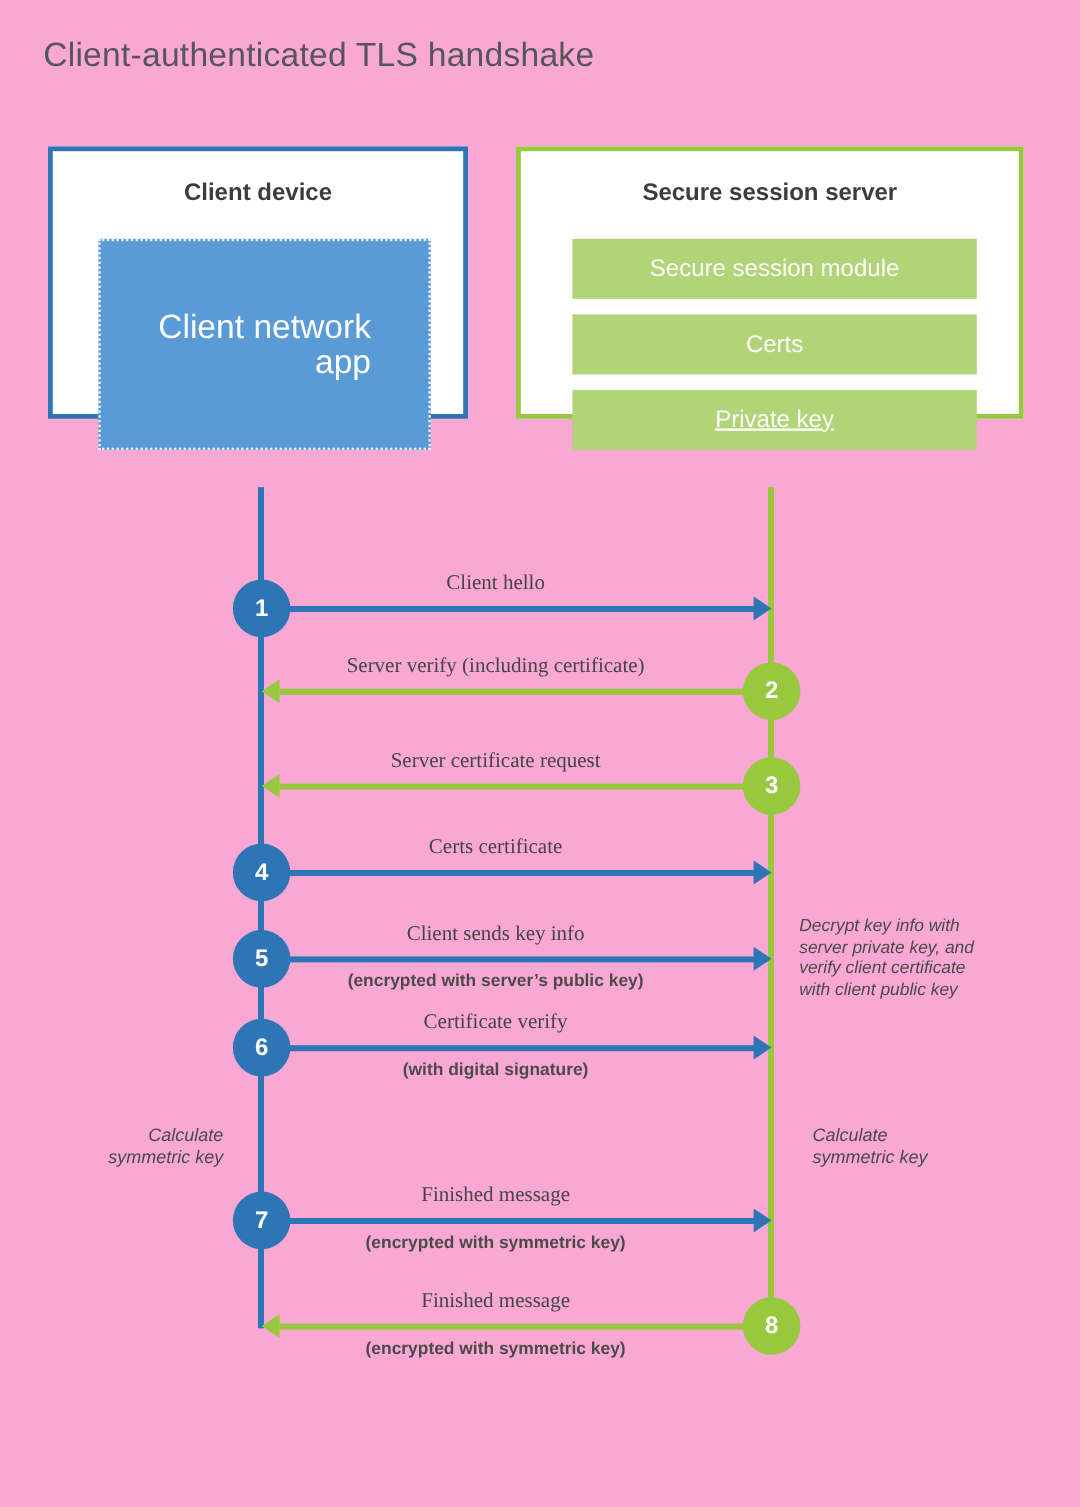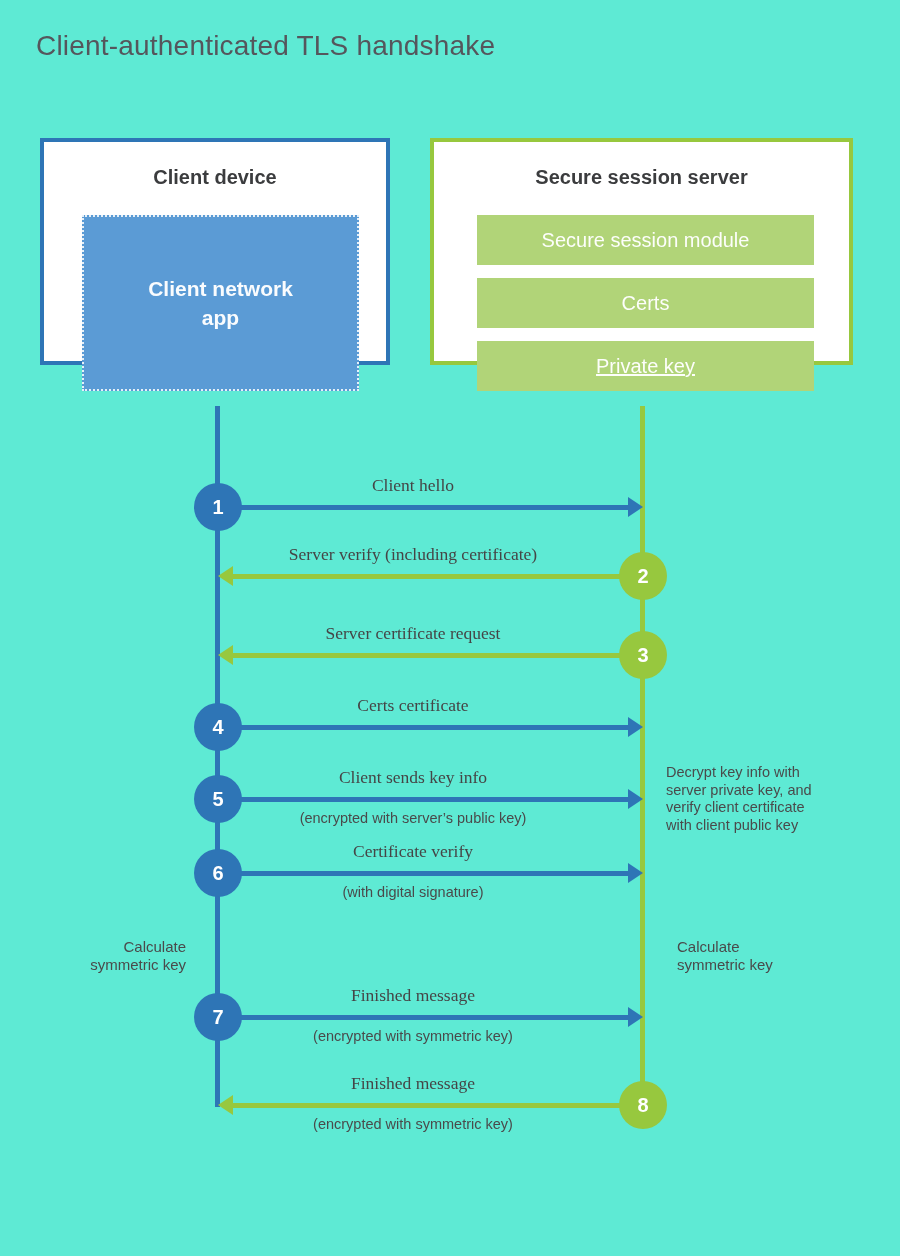--- a/index.html
+++ b/index.html
@@ -7,36 +7,36 @@
     --blue-light:#5b9bd5;
     --green:#97c83e;
     --green-light:#b1d478;
     --text:#4a4a4b;
     --heading:#3b3c3e;
     --title:#55565c;
   }
   *{margin:0;padding:0;box-sizing:border-box;}
   html,body{background:#ffffff;}
   body{font-family:"Liberation Sans","DejaVu Sans",sans-serif;}
-  #page{position:relative;width:900px;height:1256px;background:#5eead4;overflow:hidden;}
+  #page{position:relative;width:900px;height:1256px;background:#f9a8d4;overflow:hidden;}
 
   
   #page-title{position:absolute;left:36px;top:30px;font-size:28px;font-weight:300;
     color:var(--title);letter-spacing:.2px;}
 
   
-  .actor-box{position:absolute;top:138px;height:227px;background:#fff;}
+  .actor-box{position:absolute;top:122px;height:227px;background:#fff;}
   #client-box{left:40px;width:350px;border:4px solid var(--blue);}
   #server-box{left:430px;width:423px;border:4px solid var(--green);}
   .actor-title{position:absolute;top:24px;left:0;width:100%;text-align:center;
     font-size:20px;font-weight:bold;color:var(--heading);}
   #client-app{position:absolute;left:38px;top:73px;width:277px;height:176px;
     background:var(--blue-light);border:2px dotted rgba(255,255,255,.85);
-    display:flex;align-items:center;justify-content:center;text-align:center;
-    color:rgba(255,255,255,.97);font-size:21px;line-height:29px;white-space:pre-line;font-weight:bold;}
+    display:flex;align-items:center;justify-content:center;text-align:right;
+    color:rgba(255,255,255,.97);font-size:28px;line-height:29px;white-space:pre-line;}
   .server-bar{position:absolute;left:43px;width:337px;height:50px;background:var(--green-light);
     color:rgba(255,255,255,.97);font-size:20px;text-align:center;line-height:50px;}
   .bar-0{top:73px;}
   .bar-1{top:136px;}
   .bar-2{top:199px;text-decoration:underline;}
 
   
   .lifeline{position:absolute;top:406px;width:5px;height:701px;}
   #client-line{left:215px;background:var(--blue);}
   #server-line{left:640px;background:var(--green);}
@@ -56,25 +56,25 @@
   .from-server .arrow-body{left:233px;width:409px;background:var(--green);}
 
   .arrow-head{position:absolute;top:-10px;width:0;height:0;
     border-top:10px solid transparent;border-bottom:10px solid transparent;z-index:2;}
   .from-client .arrow-head{left:628px;border-left:15px solid var(--blue);}
   .from-server .arrow-head{left:218px;border-right:15px solid var(--green);}
 
   .arrow-label{position:absolute;left:203px;width:420px;top:-32px;text-align:center;
     font-size:17.5px;color:#454546;font-family:Liberation Serif, serif;}
   .sub-label{position:absolute;left:203px;width:420px;top:11px;text-align:center;
-    font-size:14.5px;color:var(--text);}
+    font-size:14.5px;color:var(--text);font-weight:bold;}
 
   
   .note{position:absolute;font-size:14.5px;line-height:17.5px;color:var(--text);
-    white-space:pre-line;}
+    white-space:pre-line;font-style:italic;}
   #server-note{left:666px;top:764px;width:180px;text-align:left;}
   #client-calc{left:36px;top:938px;width:150px;text-align:right;font-size:15px;}
   #server-calc{left:677px;top:938px;width:150px;text-align:left;font-size:15px;}
 </style>
 </head>
 <body>
 
 <div id="page">
 
   <div id="page-title">Client-authenticated TLS handshake</div>

